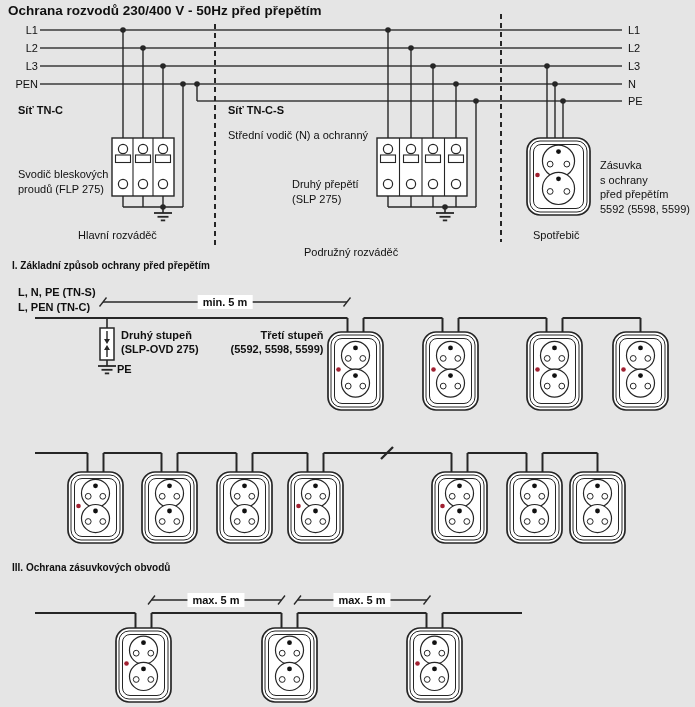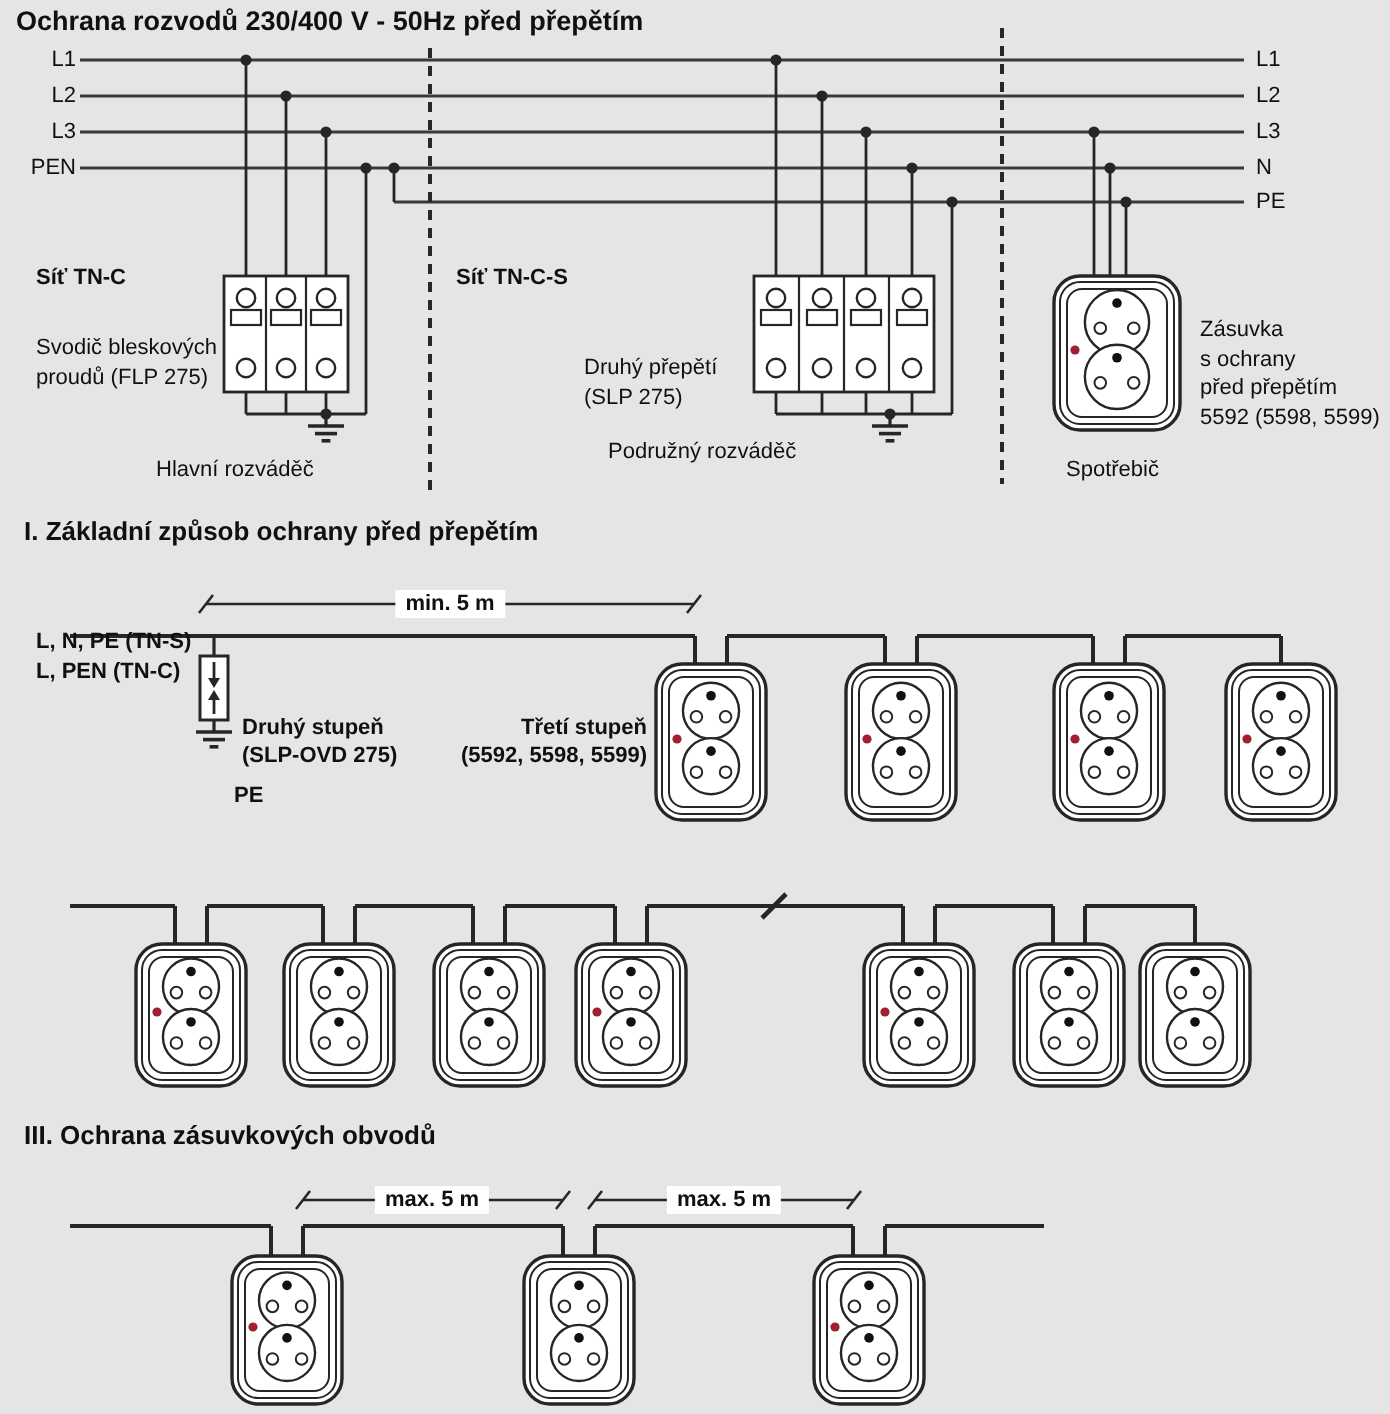--- a/index.html
+++ b/index.html
@@ -1,22 +1,22 @@
 <!DOCTYPE html>
 <html><head>
 <meta charset="utf-8">
 <style>
   html,body{margin:0;padding:0;background:#fff;}
   #stage{position:relative;width:695px;height:707px;background:#e5e5e5;overflow:hidden;}
   #diagram-svg{position:absolute;left:0;top:0;}
   .lbl{position:absolute;font-family:"Liberation Sans",sans-serif;font-size:11px;color:#101010;
        white-space:nowrap;line-height:14px;}
-  .b{font-weight:700;margin-top:29px;}
+  .b{font-weight:700;}
   .ttl{font-size:13.5px;font-weight:700;}
-  .sttl{font-size:13px;font-weight:700;}
+  .sttl{font-size:10px;font-weight:700;}
   .rt{width:30px;text-align:right;}
   .ctr{transform:translateX(-50%);text-align:right;}
   .dim{transform:translate(-50%,-50%);background:#ffffff;padding:0 5px;font-weight:700;}
 </style>
 </head>
 <body>
 
 <div id="stage">
   <svg id="diagram-svg" width="695" height="707" viewBox="0 0 695 707">
       <line x1="40" y1="30" x2="622" y2="30" stroke="#3a3a3a" stroke-width="1.5"></line>
@@ -347,34 +347,35 @@
   <div class="lbl" style="left:628px;top:23px">L1</div>
   <div class="lbl" style="left:628px;top:41px">L2</div>
   <div class="lbl" style="left:628px;top:59px">L3</div>
   <div class="lbl" style="left:628px;top:77px">N</div>
   <div class="lbl" style="left:628px;top:94px">PE</div>
 
   <div class="lbl b" style="left:18px;top:103px">Síť TN-C</div>
   <div class="lbl b" style="left:228px;top:103px">Síť TN-C-S</div>
 
   <div class="lbl" style="left:228px;top:128px;line-height:15px">
+    <div>Střední vodič (N) a ochranný</div>
   </div>
 
   <div class="lbl" style="left:18px;top:167px;line-height:15px">
     <div>Svodič bleskových</div>
     <div>proudů (FLP 275)</div>
   </div>
 
   <div class="lbl" style="left:292px;top:177px;line-height:15px">
     <div>Druhý přepětí</div>
     <div>(SLP 275)</div>
   </div>
 
   <div class="lbl" style="left:78px;top:228px">Hlavní rozváděč</div>
-  <div class="lbl" style="left:304px;top:219px">Podružný rozváděč</div>
+  <div class="lbl" style="left:304px;top:245px">Podružný rozváděč</div>
   <div class="lbl" style="left:533px;top:228px">Spotřebič</div>
 
   <div class="lbl" style="left:600px;top:158px;line-height:14.5px">
     <div>Zásuvka</div>
     <div>s ochrany</div>
     <div>před přepětím</div>
     <div>5592 (5598, 5599)</div>
   </div>
 
   <div class="lbl sttl" style="left:12px;top:259px">I. Základní způsob ochrany před přepětím</div>

